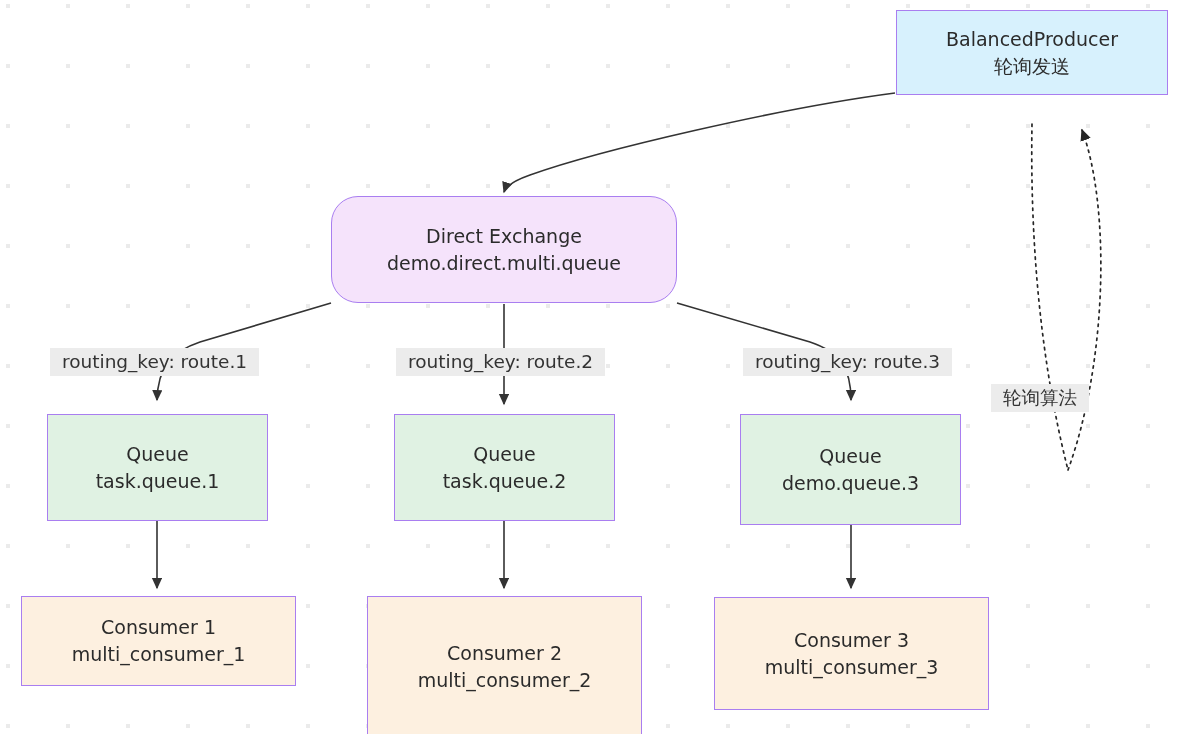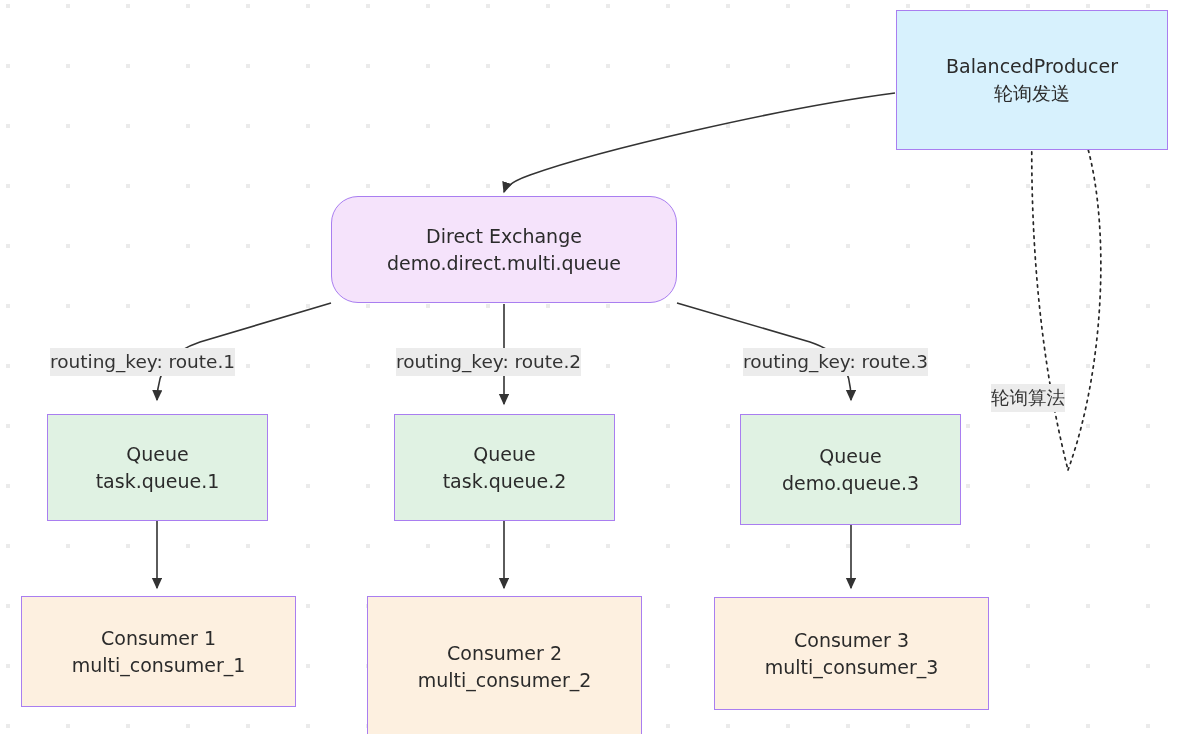--- a/index.html
+++ b/index.html
@@ -43,21 +43,21 @@
   .node-exchange { background: #f5e3fb; }
   .node-queue    { background: #e0f2e3; }
   .node-consumer { background: #fdf0e0; }
 
   .edge-label {
     position: absolute;
     background: #ececec;
     color: #333333;
     font-size: 18.5px;
     line-height: 1.3;
-    padding: 2px 0;
+    padding: 2px 12px;
     white-space: nowrap;
   }
 </style>
 </head>
 <body>
 
 <div id="canvas">
 
   <svg class="edges" viewBox="0 0 1182 734">
     <defs>
@@ -78,21 +78,21 @@
     <path d="M677,303 L810,342 C840,352 851,368 851,400" fill="none" stroke="#333333" stroke-width="1.6" marker-end="url(#arrow)"></path>
 
     <path d="M157,521 L157,588" fill="none" stroke="#333333" stroke-width="1.6" marker-end="url(#arrow)"></path>
     <path d="M504,521 L504,588" fill="none" stroke="#333333" stroke-width="1.6" marker-end="url(#arrow)"></path>
     <path d="M851,525 L851,588" fill="none" stroke="#333333" stroke-width="1.6" marker-end="url(#arrow)"></path>
 
     <path d="M1032,124 C1030,240 1040,360 1068,470" fill="none" stroke="#262626" stroke-width="1.7" stroke-dasharray="2.4 4.6" stroke-linecap="round"></path>
     <path d="M1068,470 C1108,360 1110,205 1082,130" fill="none" stroke="#262626" stroke-width="1.7" stroke-dasharray="2.4 4.6" stroke-linecap="round" marker-end="url(#arrowdot)"></path>
   </svg>
 
-  <div class="node node-producer" style="left:896px; top:10px; width:272px; height:140px;text-align:right;">
+  <div class="node node-producer" style="left:896px; top:10px; width:272px; height:85px;text-align:right;">
     <span class="l1">BalancedProducer</span>
     <span class="l2">轮询发送</span>
   </div>
 
   <div class="node node-exchange" style="left:331px; top:196px; width:346px; height:107px;border-radius:27px;">
     <span class="l1">Direct Exchange</span>
     <span class="l2">demo.direct.multi.queue</span>
   </div>
 
   <div class="node node-queue" style="left:47px; top:414px; width:221px; height:107px;">
@@ -103,21 +103,21 @@
   <div class="node node-queue" style="left:394px; top:414px; width:221px; height:107px;">
     <span class="l1">Queue</span>
     <span class="l2">task.queue.2</span>
   </div>
 
   <div class="node node-queue" style="left:740px; top:414px; width:221px; height:111px;">
     <span class="l1">Queue</span>
     <span class="l2">demo.queue.3</span>
   </div>
 
-  <div class="node node-consumer" style="left:21px; top:596px; width:275px; height:111px;">
+  <div class="node node-consumer" style="left:21px; top:596px; width:275px; height:90px;">
     <span class="l1">Consumer 1</span>
     <span class="l2">multi_consumer_1</span>
   </div>
 
   <div class="node node-consumer" style="left:367px; top:596px; width:275px; height:141px;">
     <span class="l1">Consumer 2</span>
     <span class="l2">multi_consumer_2</span>
   </div>
 
   <div class="node node-consumer" style="left:714px; top:597px; width:275px; height:113px;">

